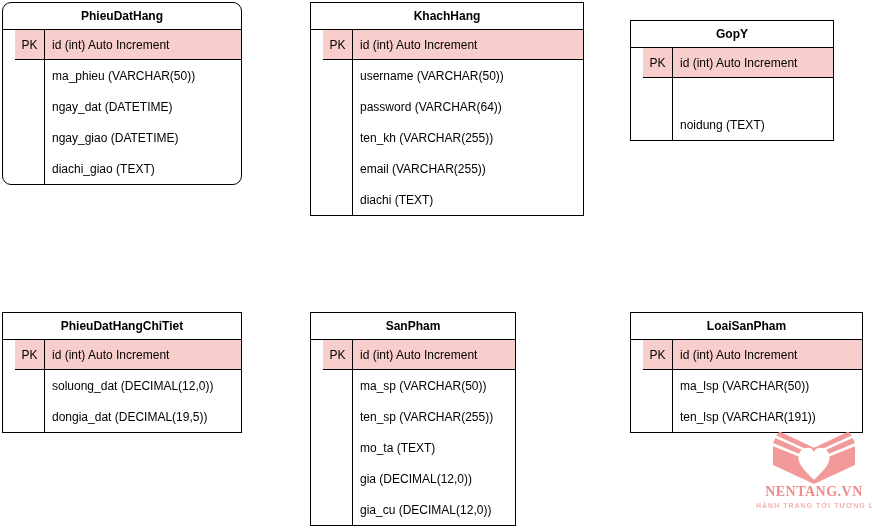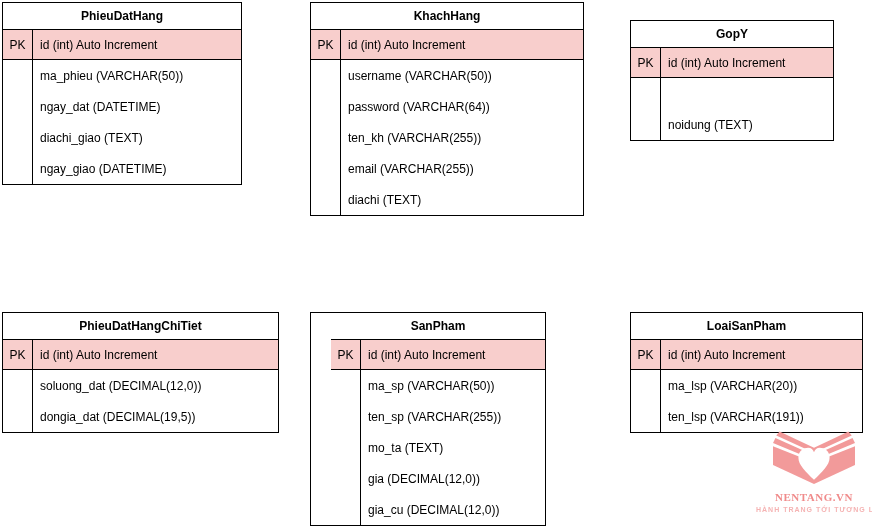--- a/index.html
+++ b/index.html
@@ -27,66 +27,67 @@
     font-weight: 700;
     border-bottom: 1px solid var(--border, #000000);
     white-space: nowrap;
     overflow: hidden;
   }
   .t-row {
     display: flex;
     align-items: stretch;
     height: 31px;
     font-size: 12px;
+    margin-left: 12px;
   }
   .t-row.pk-row {
     height: 30px;
     background: var(--pk-bg, #F8CECC);
     border-bottom: 1px solid var(--border, #000000);
   }
   .cell { display: flex; align-items: center; }
   .cell.key {
     flex: 0 0 30px;
     justify-content: center;
     border-right: 1px solid var(--border, #000000);
   }
   .cell.field {
     flex: 1;
     padding-left: 7px;
     white-space: nowrap;
     overflow: hidden;
   }
   .cell.field.pk-field { }
 
-  .t1 { left: 2px;   top: 2px;   width: 240px; }
+  .t1 { left: 2px;   top: 2px;   width: 240px; border-radius: 9px; }
   .t2 { left: 310px; top: 2px;   width: 274px; }
   .t3 { left: 630px; top: 20px;   width: 204px; }
-  .t4 { left: 2px;   top: 312px; width: 277px; }
-  .t5 { left: 310px; top: 312px; width: 236px; padding-left: 20px; }
+  .t4 { left: 2px;   top: 312px; width: 240px; }
+  .t5 { left: 310px; top: 312px; width: 206px; }
   .t6 { left: 630px; top: 312px; width: 233px; }
 
   
   .watermark {
     position: absolute;
     left: 756px;
     top: 427px;
     width: 116px;
     text-align: center;
     z-index: 5;
   }
   .wm-icon { display: block; margin: 0 auto; }
   .wm-icon .wing { fill: var(--wm-icon, #F29A9A); }
   .wm-icon .heart { fill: #ffffff; }
   .wm-brand {
     font-family: "Liberation Serif", serif;
     font-weight: 700;
-    font-size: 11px;
+    font-size: 14px;
     letter-spacing: 0.5px;
     line-height: 1;
-    margin-top: 7px;
+    margin-top: 0;
     color: var(--wm-brand, #F08B8B);
     white-space: nowrap;
   }
   .wm-tagline {
     font-size: 7px;
     font-weight: 700;
     letter-spacing: 1px;
     margin-top: 3px;
     color: var(--wm-tag, #F5B3B3);
     white-space: nowrap;
@@ -104,25 +105,25 @@
   <div class="t-row">
     <div class="cell key"></div>
     <div class="cell field">ma_phieu (VARCHAR(50))</div>
   </div>
   <div class="t-row">
     <div class="cell key"></div>
     <div class="cell field">ngay_dat (DATETIME)</div>
   </div>
   <div class="t-row">
     <div class="cell key"></div>
+    <div class="cell field">ngay_giao (DATETIME)</div>
+  </div>
+  <div class="t-row">
+    <div class="cell key"></div>
     <div class="cell field">diachi_giao (TEXT)</div>
-  </div>
-  <div class="t-row">
-    <div class="cell key"></div>
-    <div class="cell field">ngay_giao (DATETIME)</div>
   </div>
 </div>
 
 <div class="db-table t2">
   <div class="t-title">KhachHang</div>
   <div class="t-row pk-row">
     <div class="cell key">PK</div>
     <div class="cell field pk-field">id (int) Auto Increment</div>
   </div>
   <div class="t-row">
@@ -207,21 +208,21 @@
 </div>
 
 <div class="db-table t6">
   <div class="t-title">LoaiSanPham</div>
   <div class="t-row pk-row">
     <div class="cell key">PK</div>
     <div class="cell field pk-field">id (int) Auto Increment</div>
   </div>
   <div class="t-row">
     <div class="cell key"></div>
-    <div class="cell field">ma_lsp (VARCHAR(20))</div>
+    <div class="cell field">ma_lsp (VARCHAR(50))</div>
   </div>
   <div class="t-row">
     <div class="cell key"></div>
     <div class="cell field">ten_lsp (VARCHAR(191))</div>
   </div>
 </div>
 
 <div class="watermark">
   <svg class="wm-icon" width="82" height="58" viewBox="0 0 100 70" xmlns="http://www.w3.org/2000/svg">
     <polygon class="wing" points="50,25 8,5 4,10 50,31"></polygon>

